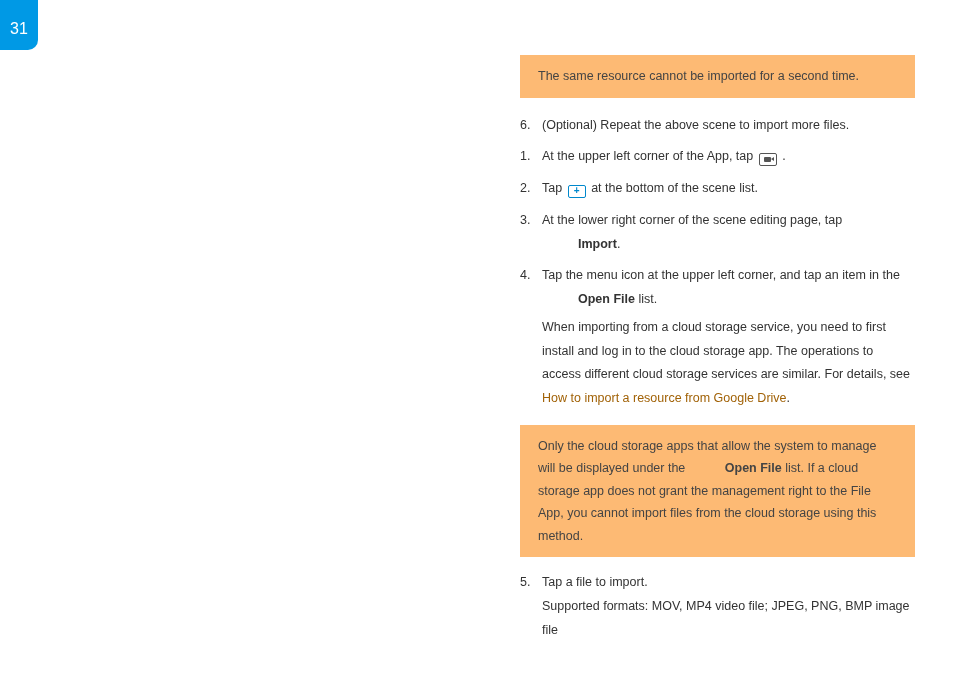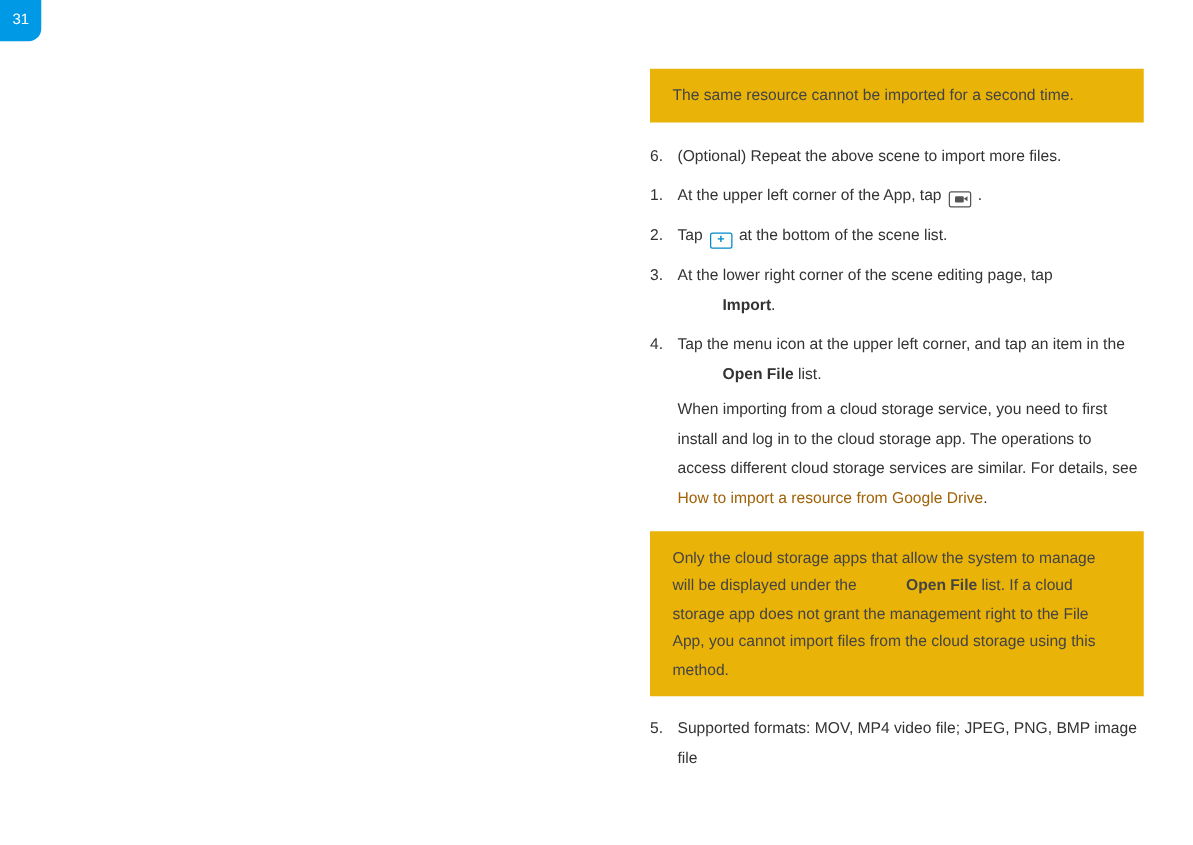--- a/index.html
+++ b/index.html
@@ -13,32 +13,32 @@
       color: #333;
       font-size: 12.5px;
       line-height: 1.9;
     }
     .page-number {
       position: absolute;
       top: 0;
       left: 0;
       background: #0099e5;
       color: #fff;
-      padding: 4px 10px 6px 10px;
-      font-size: 12px;
+      padding: 14px 10px 6px 10px;
+      font-size: 16px;
       border-bottom-right-radius: 10px;
     }
     .content {
       position: absolute;
       left: 520px;
       top: 55px;
       width: 395px;
     }
     .note-box {
-      background: #eab308;
+      background: #fdba74;
       padding: 10px 18px;
       margin-bottom: 16px;
       color: #444;
       line-height: 1.8;
     }
     .list-item {
       display: flex;
       margin-bottom: 8px;
     }
     .list-num {
@@ -163,18 +163,19 @@
     </li>
   </ol>
 
   <div class="note-box" style="margin-top:14px;margin-bottom:14px;">
     <span>Only the cloud storage apps that allow the system to manage will be displayed under the </span><span class="bold">Open File</span><span> list. If a cloud storage app does not grant the management right to the File App, you cannot import files from the cloud storage using this method.</span>
   </div>
 
   <div class="list-item">
     <div class="list-num">5.</div>
     <div class="list-body">
+      <div>Tap a file to import.</div>
       <div>Supported formats: MOV, MP4 video file; JPEG, PNG, BMP image file</div>
 
     </div>
   </div>
 
 </div>
 
 </body></html>

